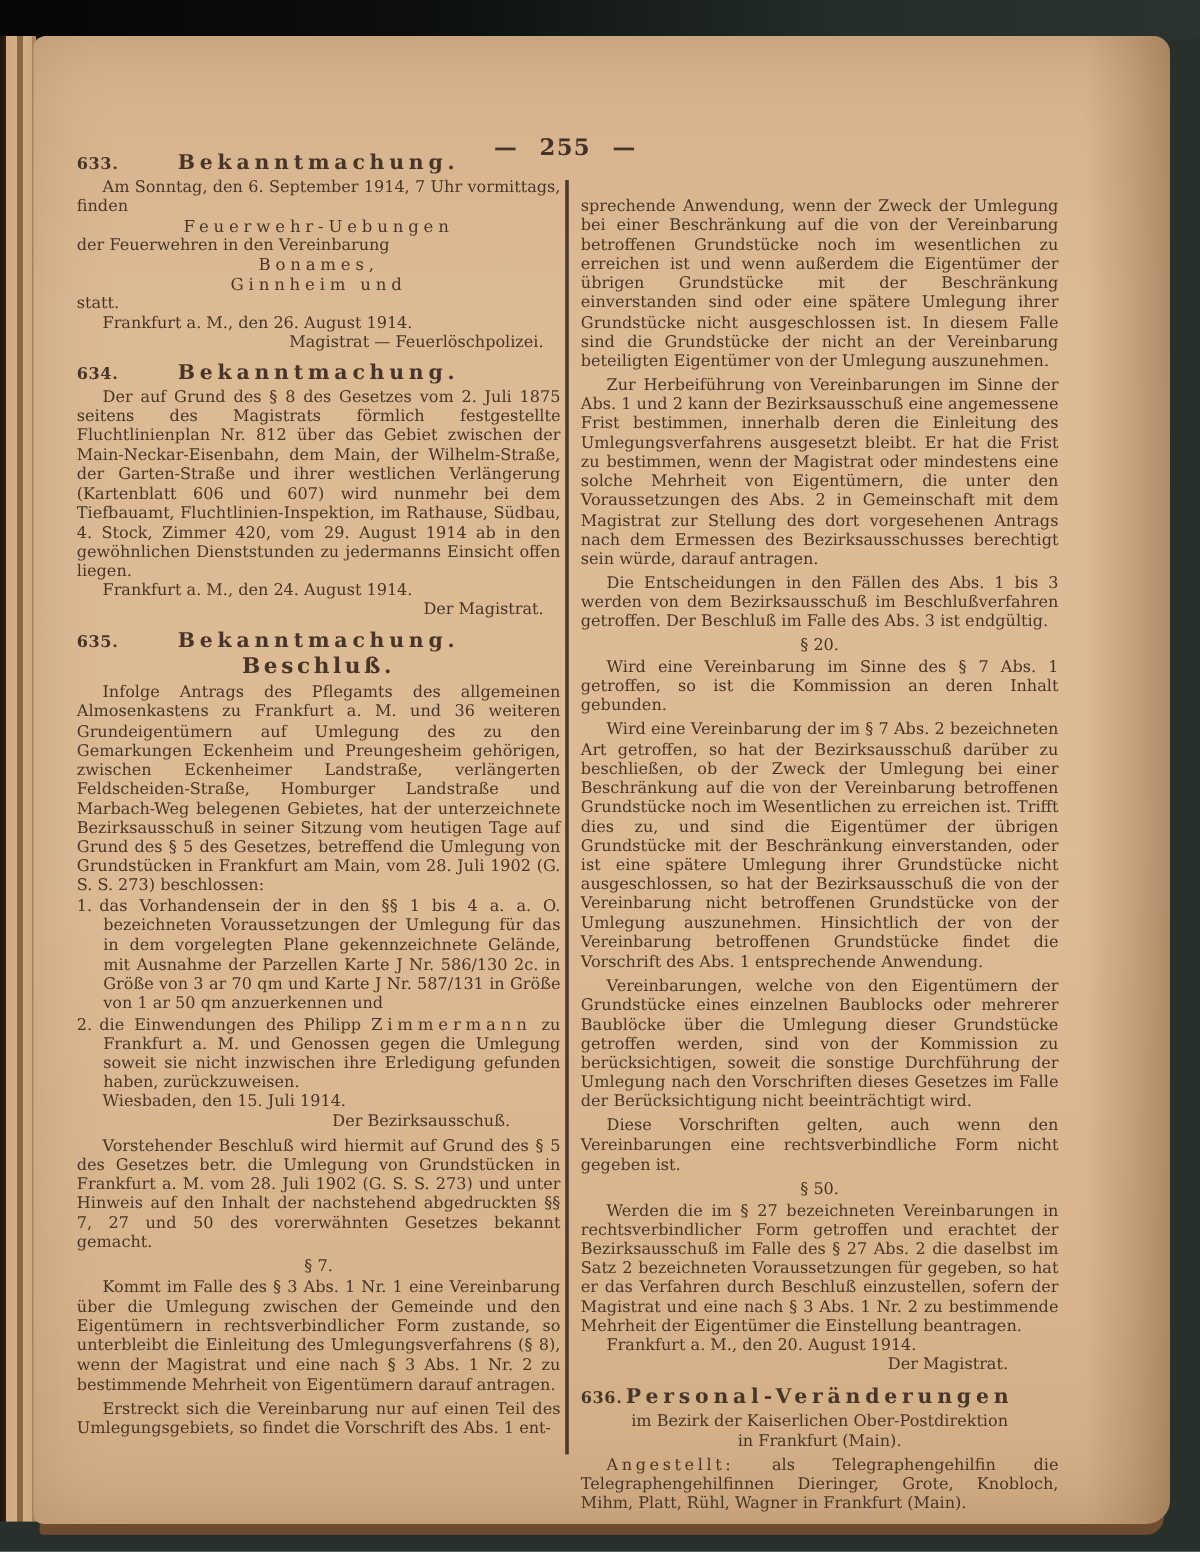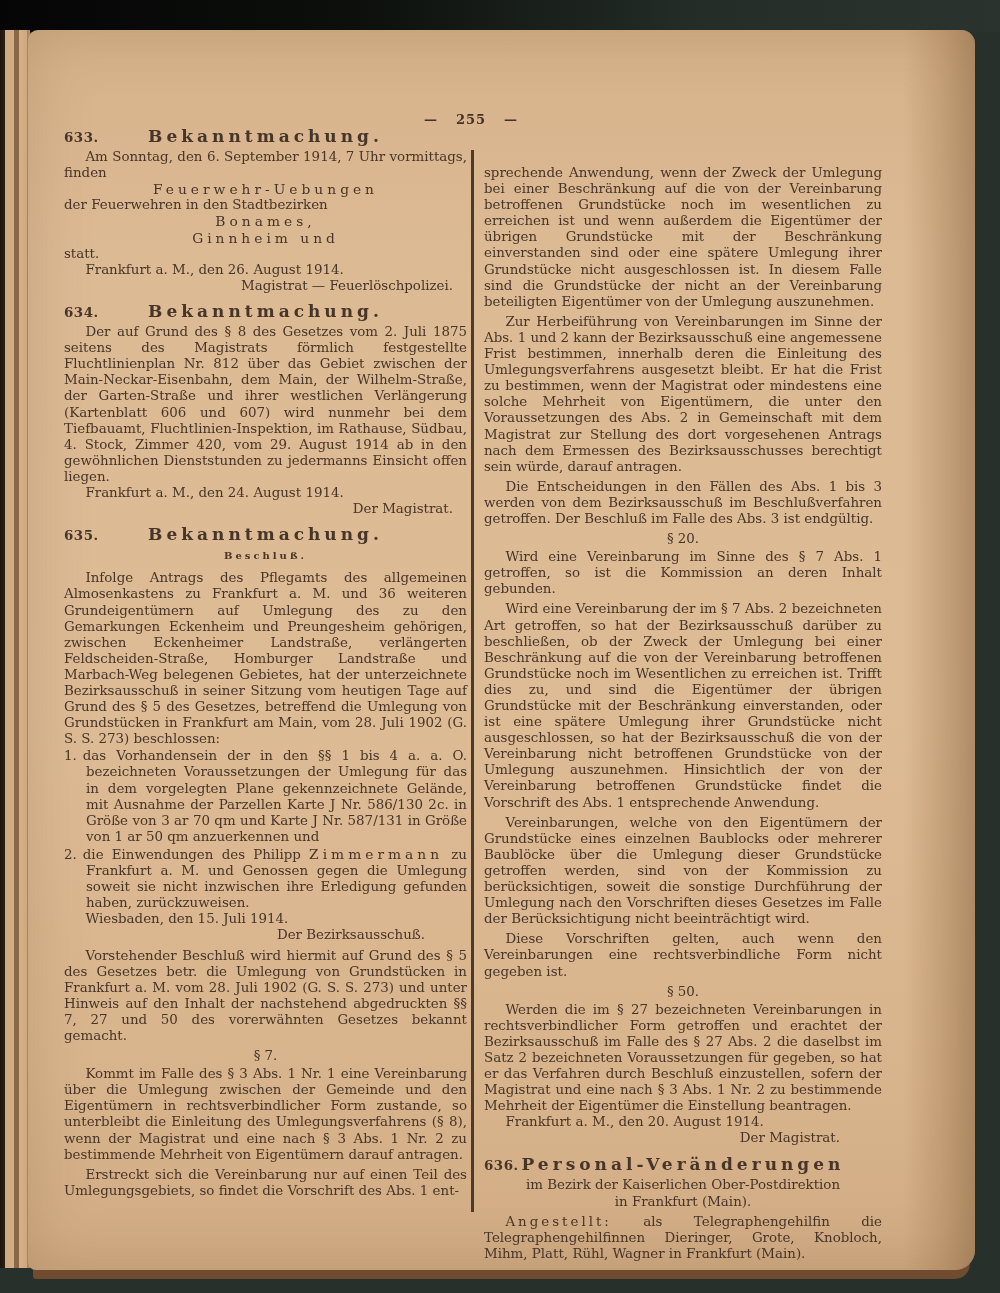--- a/index.html
+++ b/index.html
@@ -39,21 +39,21 @@
     border-radius:0 14px 20px 0;
   }
   .torn-nub{
     position:absolute;background:#d8b48c;border-radius:3px;
   }
   .nub1{left:944px;top:965px;width:10px;height:26px;}
   .nub2{left:942px;top:1070px;width:9px;height:34px;}
   
   .page-head{
     position:absolute;left:343px;top:82px;width:200px;
-    text-align:center;color:#43322a;font-size:13px;font-weight:bold;
+    text-align:center;color:#43322a;font-size:19px;font-weight:bold;
     letter-spacing:1px;
   }
   .page-head .dash{margin:0 18px;font-weight:bold;}
   
   .divider{
     position:absolute;left:443px;top:120px;width:2.5px;height:1062px;
     background:#4c3a2d;
   }
   
   .col{
@@ -62,21 +62,21 @@
     text-align:justify;
   }
   .col-left{left:36px;width:403px;}
   .col-right{left:456px;width:398px;top:135px;}
   p{margin:0;}
   .ind{text-indent:1.6em;}
   .sec-head{position:relative;text-align:center;margin:9px 0 3px 0;}
   .sec-head:first-child{margin-top:0;}
   .sec-num{position:absolute;left:0;top:1px;font-weight:bold;letter-spacing:.5px;}
   .sec-title{font-weight:bold;letter-spacing:4px;font-size:17px;}
-  .sub-head{text-align:center;font-weight:bold;letter-spacing:3px;font-size:10px;margin:4px 0 6px 0;}
+  .sub-head{text-align:center;font-weight:bold;letter-spacing:3px;font-size:18px;margin:4px 0 6px 0;}
   .center{text-align:center;}
   .sperr{letter-spacing:4px;font-size:13.8px;}
   .para-head{text-align:center;margin:4px 0 2px 0;}
   .date-line{text-indent:1.6em;text-align:left;}
   .sig{text-align:right;padding-right:14px;}
   .sig-deep{text-align:right;padding-right:42px;}
   .li{padding-left:22px;text-indent:-22px;text-align:justify;margin-top:1px;}
   .li .num{padding-right:6px;}
   .gap{margin-top:4px;}
   .postsub{text-align:center;margin-top:1px;}
@@ -101,21 +101,21 @@
     <div class="divider"></div>
 
     <div class="col col-left">
 
       <div class="sec-head">
         <span class="sec-num">633.</span>
         <span class="sec-title">Bekanntmachung.</span>
       </div>
       <p class="ind">Am Sonntag, den 6. September 1914, 7 Uhr vormittags, finden</p>
       <div class="center sperr">Feuerwehr-Uebungen</div>
-      <p>der Feuerwehren in den Stadtbezirken</p>
+      <p>der Feuerwehren in den Vereinbarung</p>
       <div class="center sperr">Bonames,</div>
       <div class="center sperr">Ginnheim und</div>
       <p>statt.</p>
       <p class="date-line">Frankfurt a. M., den 26. August 1914.</p>
       <div class="sig">Magistrat — Feuerlöschpolizei.</div>
 
       <div class="sec-head">
         <span class="sec-num">634.</span>
         <span class="sec-title">Bekanntmachung.</span>
       </div>

